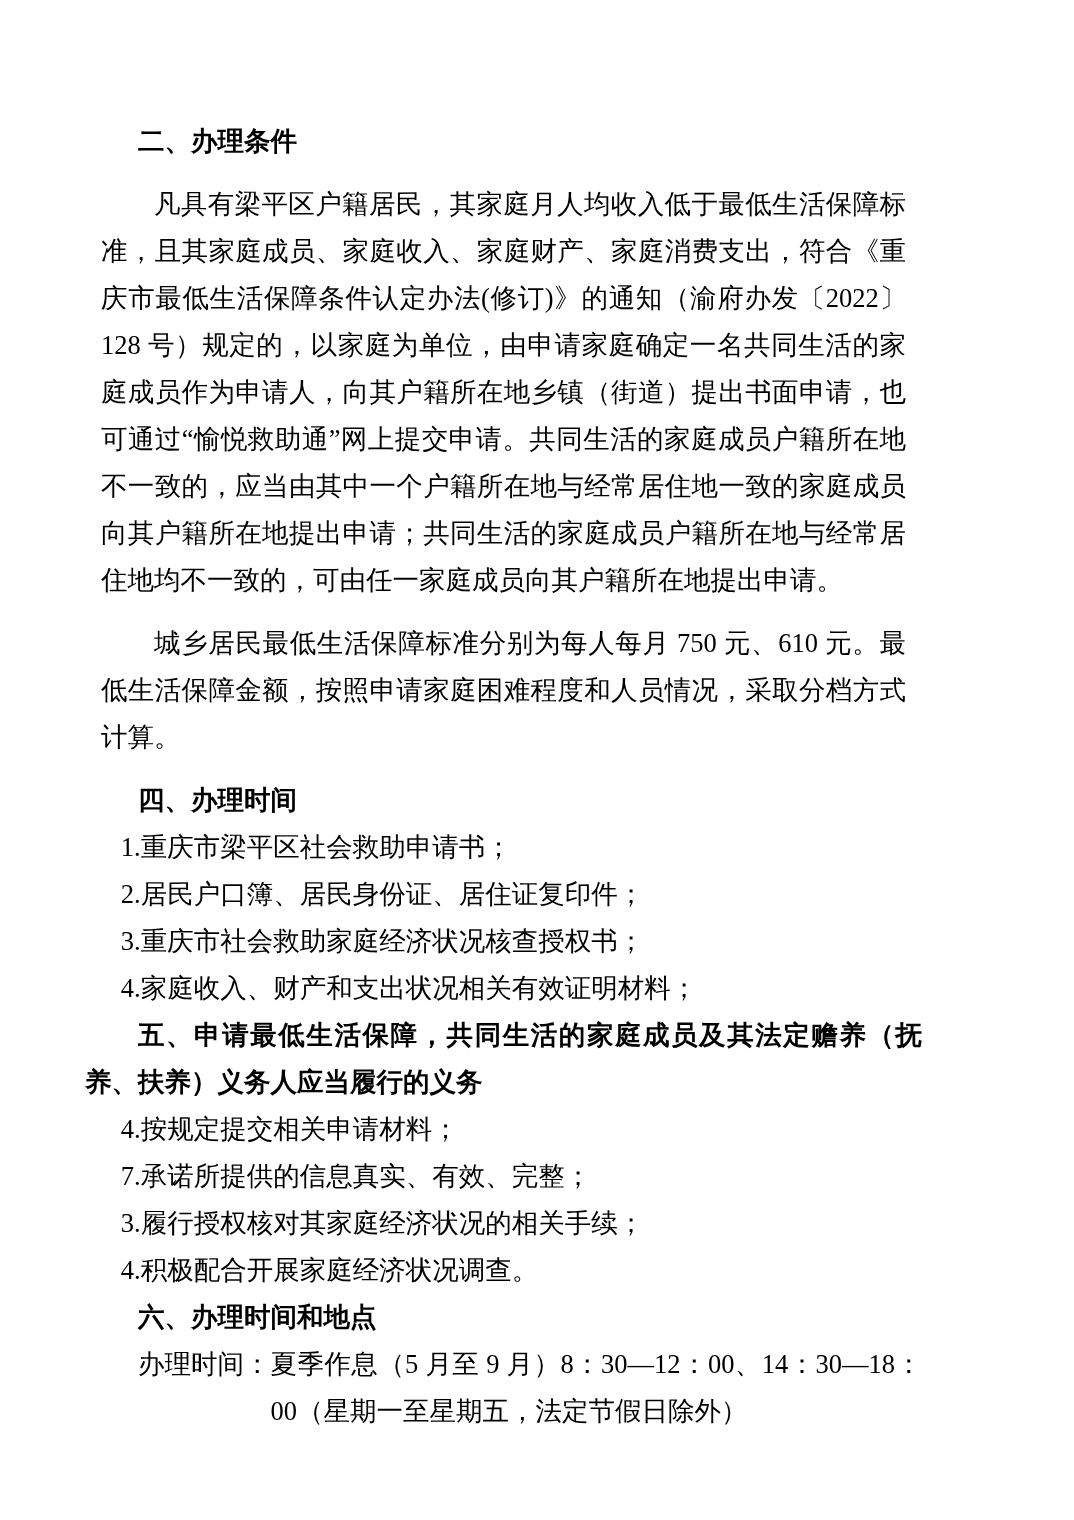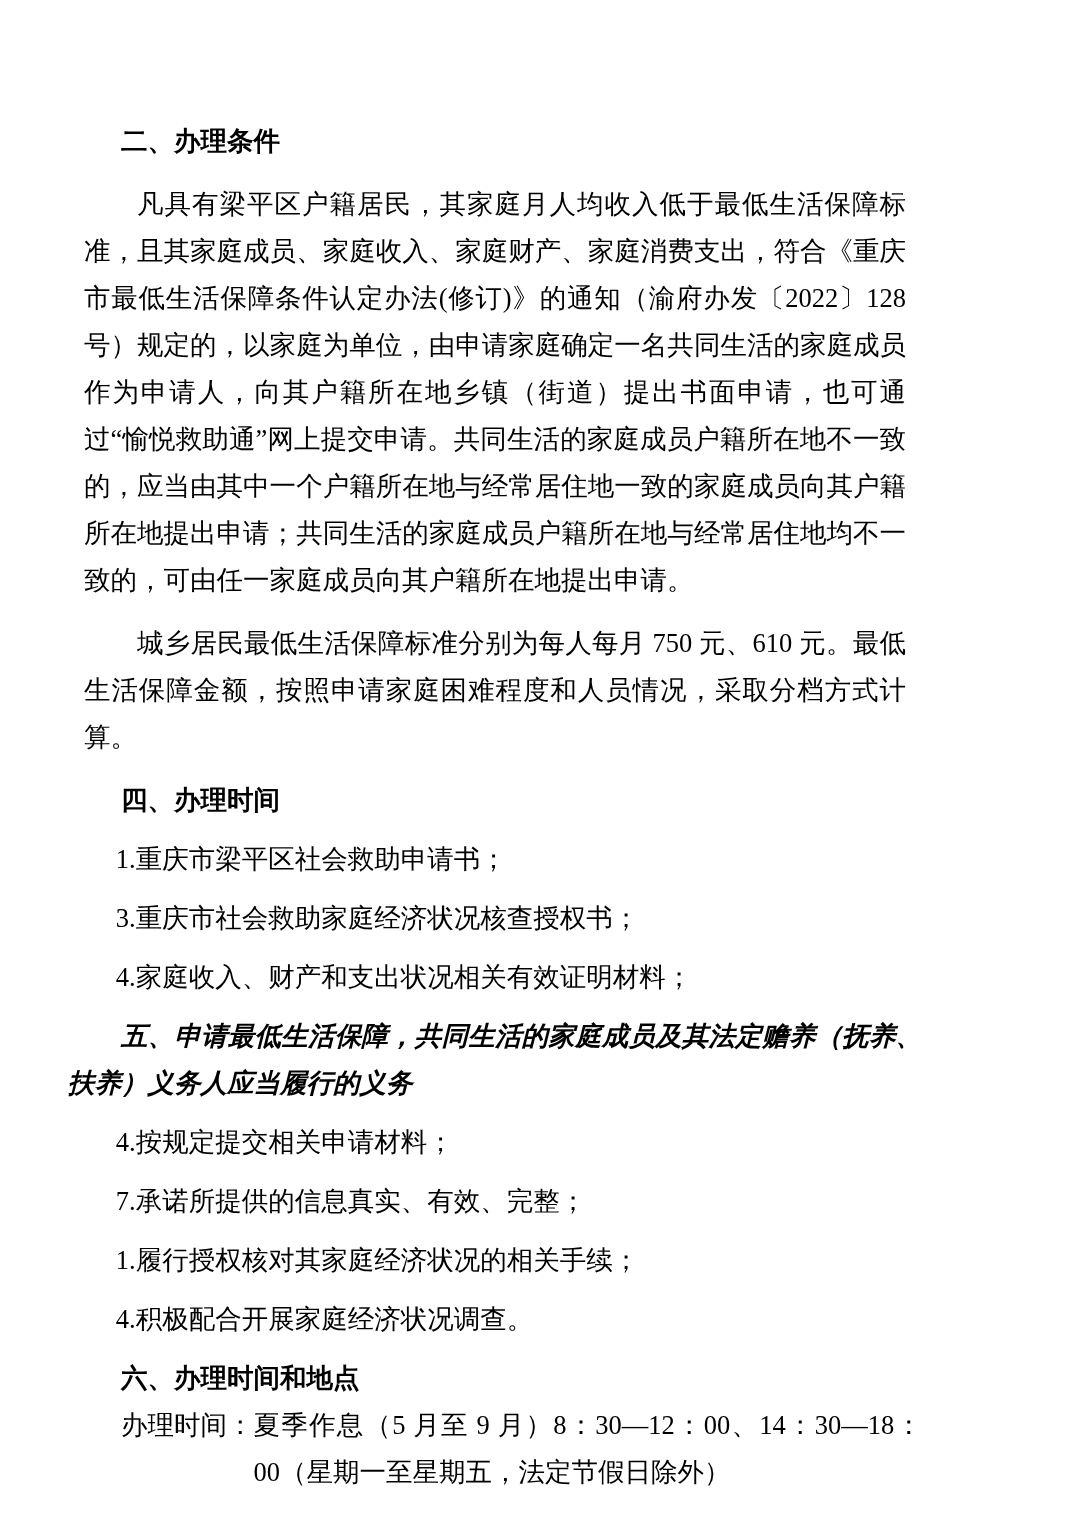--- a/index.html
+++ b/index.html
@@ -12,45 +12,44 @@
     height: 1520px;
     font-family: "Liberation Serif", "DejaVu Serif", serif;
     color: #000000;
     overflow: hidden;
   }
   .page {
     position: relative;
     width: 1074px;
     height: 1068px;
     box-sizing: border-box;
-    padding: 118px 152px 0 68px;
+    padding: 118px 152px 0 85px;
   }
   .doc {
     font-size: 26.5px;
     line-height: 47px;
     text-align: justify;
     text-justify: inter-ideograph;
   }
   h2.section {
     font-size: 26.5px;
     line-height: 47px;
     font-weight: bold;
     margin: 0;
     text-indent: 2em;
   }
   h2.section.hang {
     text-indent: 2em;
-    font-style: italic;
   }
   p.body {
     margin: 16px;
     text-indent: 2em;
   }
   p.item {
-    margin: 12px;
+    margin: 0;
     text-indent: 1.35em;
   }
   .time-block {
     margin: 0;
     display: block;
   }
   .time-row {
     display: flex;
     margin: 0;
     text-indent: 0;
@@ -70,27 +69,28 @@
 <div class="page">
   <div class="doc">
 
     <h2 class="section">二、办理条件</h2>
     <p class="body">凡具有梁平区户籍居民，其家庭月人均收入低于最低生活保障标准，且其家庭成员、家庭收入、家庭财产、家庭消费支出，符合《重庆市最低生活保障条件认定办法(修订)》的通知（渝府办发〔2022〕128 号）规定的，以家庭为单位，由申请家庭确定一名共同生活的家庭成员作为申请人，向其户籍所在地乡镇（街道）提出书面申请，也可通过“愉悦救助通”网上提交申请。共同生活的家庭成员户籍所在地不一致的，应当由其中一个户籍所在地与经常居住地一致的家庭成员向其户籍所在地提出申请；共同生活的家庭成员户籍所在地与经常居住地均不一致的，可由任一家庭成员向其户籍所在地提出申请。</p>
 
     <p class="body">城乡居民最低生活保障标准分别为每人每月 750 元、610 元。最低生活保障金额，按照申请家庭困难程度和人员情况，采取分档方式计算。</p>
 
     <h2 class="section">四、办理时间</h2>
     <p class="item">1.重庆市梁平区社会救助申请书；</p>
+    <p class="item">2.居民户口簿、居民身份证、居住证复印件；</p>
     <p class="item">3.重庆市社会救助家庭经济状况核查授权书；</p>
     <p class="item">4.家庭收入、财产和支出状况相关有效证明材料；</p>
 
     <h2 class="section hang">五、申请最低生活保障，共同生活的家庭成员及其法定赡养（抚养、扶养）义务人应当履行的义务</h2>
     <p class="item">4.按规定提交相关申请材料；</p>
     <p class="item">7.承诺所提供的信息真实、有效、完整；</p>
-    <p class="item">1.履行授权核对其家庭经济状况的相关手续；</p>
+    <p class="item">3.履行授权核对其家庭经济状况的相关手续；</p>
     <p class="item">4.积极配合开展家庭经济状况调查。</p>
 
     <h2 class="section">六、办理时间和地点</h2>
 
     <div class="time-block">
       <div class="time-row">
         <span class="lbl">办理时间：</span>
         <span class="val">夏季作息（5 月至 9 月）8：30—12：00、14：30—18：00（星期一至星期五，法定节假日除外）</span>
       </div>
 

